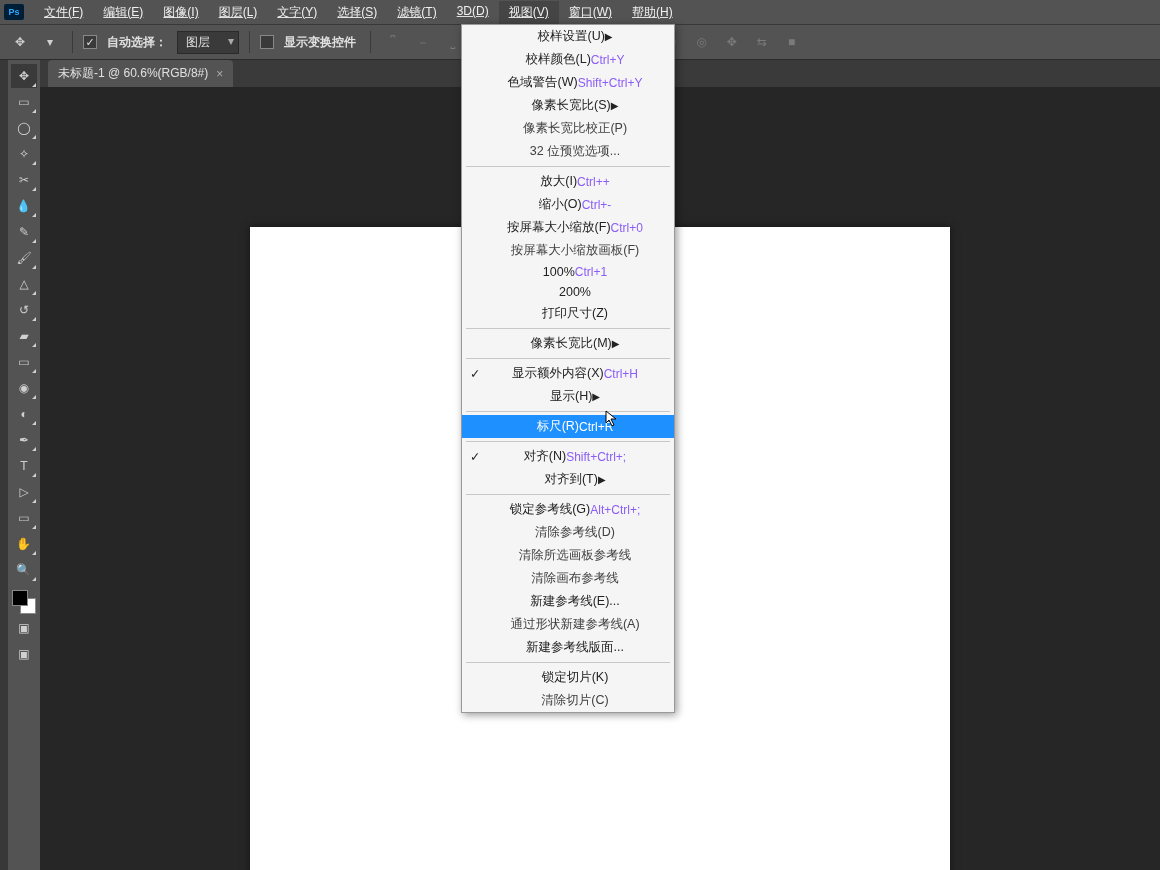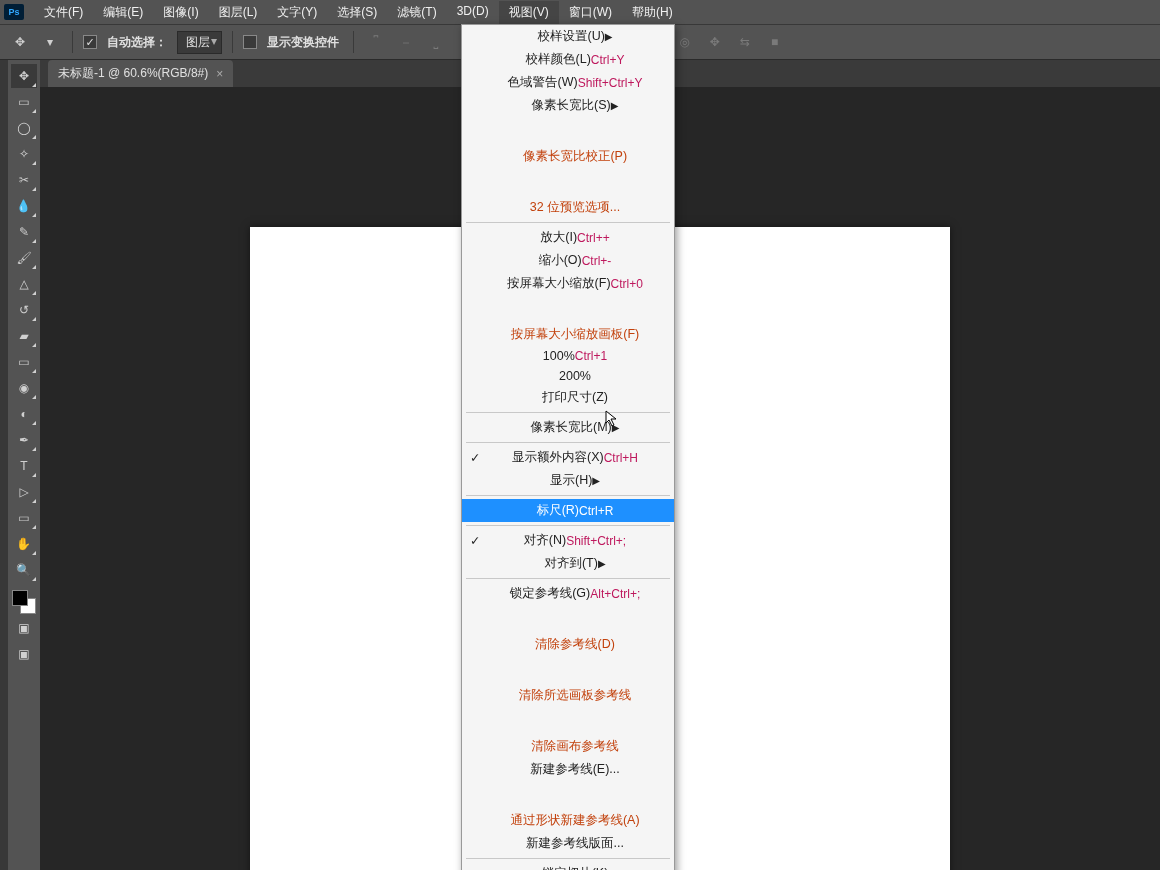--- a/index.html
+++ b/index.html
@@ -9,21 +9,21 @@
 .ps-icon { width: 20px; height: 16px; background: #001e36; color: #31a8ff; font-size: 9px; font-weight: bold; display: flex; align-items: center; justify-content: center; border-radius: 2px; margin-right: 10px; }
 .menu-item { padding: 3px 10px; cursor: pointer; color: #f0f0f0; }
 .menu-item.active { background: #454545; }
 
 .optionbar { height: 36px; background: #535353; border-top: 1px solid #383838; border-bottom: 1px solid #2a2a2a; display: flex; align-items: center; padding: 0 8px; gap: 6px; }
 .opt-icon { width: 24px; height: 24px; display: flex; align-items: center; justify-content: center; color: #d0d0d0; }
 .opt-divider { width: 1px; height: 22px; background: #3a3a3a; margin: 0 4px; }
 .opt-checkbox { width: 14px; height: 14px; border: 1px solid #888; background: #3a3a3a; display: inline-flex; align-items: center; justify-content: center; }
 .opt-checkbox.checked::after { content: "✓"; color: #e0e0e0; font-size: 11px; }
 .opt-label { color: #e0e0e0; margin: 0 4px; font-weight: bold; }
-.opt-select { background: #3a3a3a; border: 1px solid #2a2a2a; padding: 2px 11px 2px 8px; color: #e0e0e0; position: relative; }
+.opt-select { background: #3a3a3a; border: 1px solid #2a2a2a; padding: 2px 28px 2px 8px; color: #e0e0e0; position: relative; }
 .opt-select::after { content: "▾"; position: absolute; right: 4px; color: #aaa; }
 .opt-dim { color: #7a7a7a; }
 
 .main-area { display: flex; height: calc(100% - 60px); }
 .side-tab { width: 8px; background: #383838; }
 .toolbox { width: 32px; background: #535353; display: flex; flex-direction: column; align-items: center; padding-top: 4px; gap: 2px; }
 .tool { width: 26px; height: 24px; display: flex; align-items: center; justify-content: center; color: #d0d0d0; cursor: pointer; }
 .tool.active { background: #3a3a3a; }
 .tool-corner { position: relative; }
 .tool-corner::after { content: ""; position: absolute; right: 1px; bottom: 1px; border: 2px solid transparent; border-right-color: #d0d0d0; border-bottom-color: #d0d0d0; }
@@ -33,36 +33,36 @@
 
 .workspace { flex: 1; background: #262626; display: flex; flex-direction: column; }
 .doc-tabs { height: 28px; background: #3a3a3a; display: flex; align-items: end; padding-left: 8px; }
 .doc-tab { background: #535353; padding: 5px 10px; color: #e0e0e0; display: flex; align-items: center; gap: 8px; border-top-left-radius: 4px; border-top-right-radius: 4px; }
 .doc-tab .close { color: #aaa; cursor: pointer; }
 .canvas-area { flex: 1; background: #262626; position: relative; display: flex; justify-content: center; padding-top: 140px; }
 .canvas { width: 700px; height: 700px; background: #fff; box-shadow: 0 0 8px rgba(0,0,0,0.5); }
 
 .dropdown { position: absolute; left: 461px; top: 24px; width: 214px; background: #f5f5f5; border: 1px solid #999; box-shadow: 2px 2px 8px rgba(0,0,0,0.4); z-index: 100; }
 .dd-item { padding: 3px 12px 3px 26px; color: #222; display: flex; justify-content: center; align-items: center; position: relative; cursor: pointer; font-size: 12.5px; }
-.dd-item.disabled { color: #c2410c; cursor: default; margin-top: 28px; }
+.dd-item.disabled { color: #404040; cursor: default; }
 .dd-item.highlight { background: #1e90ff; color: #fff; }
-.dd-item .shortcut { color: #be185d; font-size: 12px; }
+.dd-item .shortcut { color: #8b5cf6; font-size: 12px; }
 .dd-item.highlight .shortcut { color: #fff; }
 .dd-item .arrow { font-size: 10px; }
 .dd-item .check { position: absolute; left: 8px; }
 .dd-sep { height: 1px; background: #c8c8c8; margin: 3px 4px; }
 
 .cursor { position: absolute; left: 605px; top: 410px; width: 14px; height: 18px; z-index: 200; pointer-events: none; }
 </style>
 </head>
 <body>
 
 <div class="menubar">
   <div class="ps-icon">Ps</div>
-  <div id="menu-items" style="display: flex;">
+  <div id="menu-items" style="display: flex; text-decoration: underline;">
       <div class="menu-item">文件(F)</div>
       <div class="menu-item">编辑(E)</div>
       <div class="menu-item">图像(I)</div>
       <div class="menu-item">图层(L)</div>
       <div class="menu-item">文字(Y)</div>
       <div class="menu-item">选择(S)</div>
       <div class="menu-item">滤镜(T)</div>
       <div class="menu-item">3D(D)</div>
       <div class="menu-item active">视图(V)</div>
       <div class="menu-item">窗口(W)</div>

